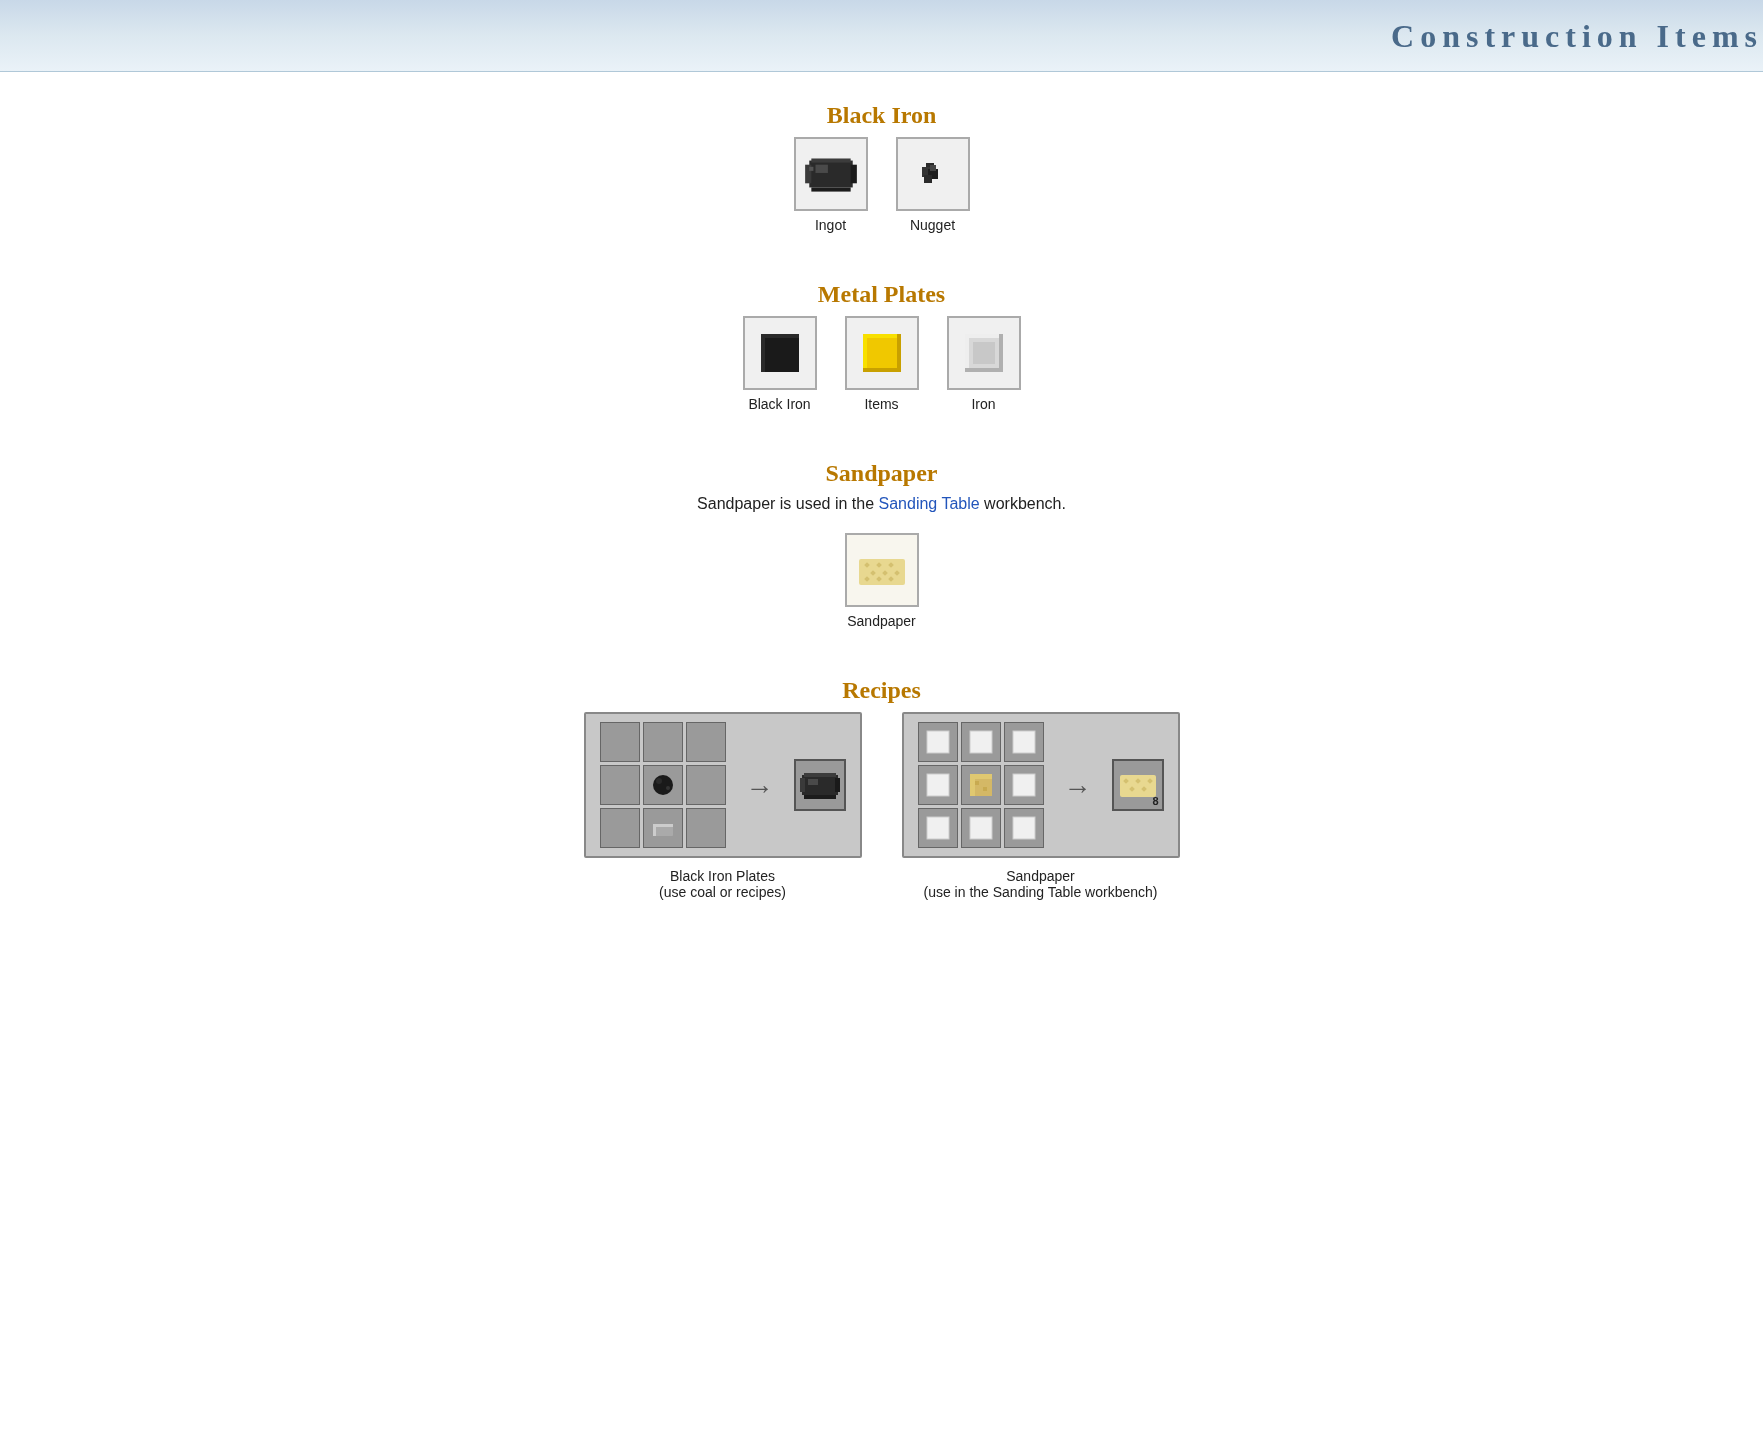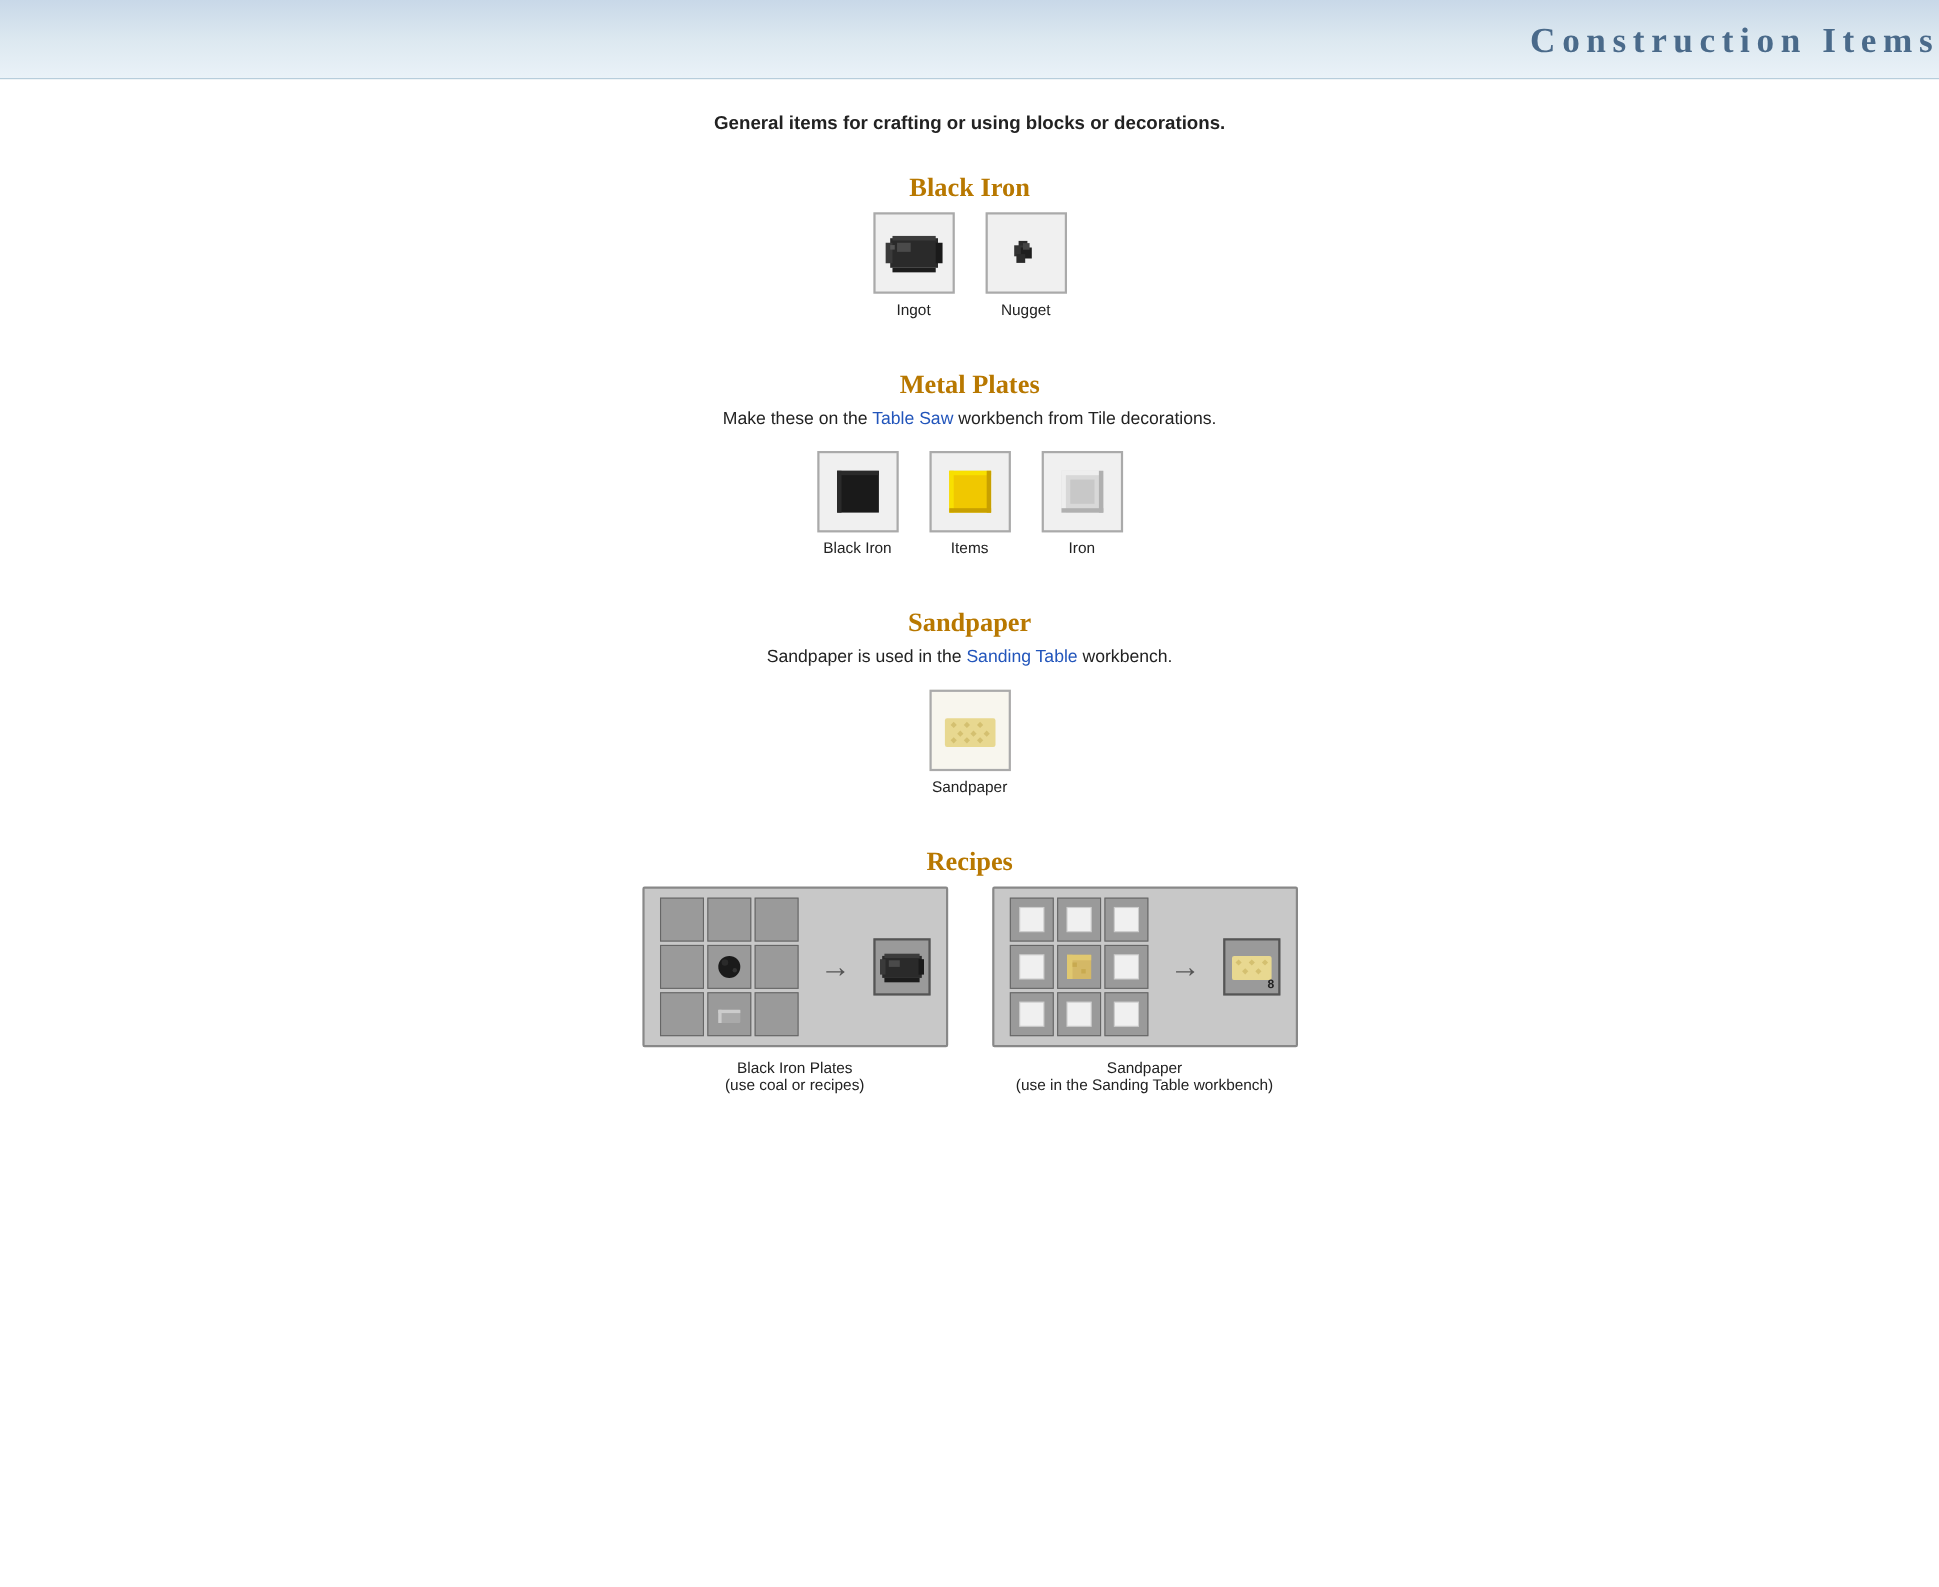--- a/index.html
+++ b/index.html
@@ -202,21 +202,20 @@
   </style>
 </head>
 <body>
 
 <header class="page-header">
   <h1 class="page-title">Construction Items</h1>
 </header>
 
 <main class="page-content">
 
-  <p class="page-subtitle">General items for crafting or using blocks or decorations.</p>
 
   <section class="section">
     <h2 class="section-title">Black Iron</h2>
     <div class="items-row">
 
       <div class="item-card">
         <div class="item-icon icon-black-ingot">
           <svg width="58" height="58" viewBox="0 0 58 58" xmlns="http://www.w3.org/2000/svg">
 
             <rect x="8" y="16" width="42" height="26" fill="#2a2a2a"></rect>
@@ -242,23 +241,20 @@
             <rect x="26" y="20" width="6" height="6" fill="#444"></rect>
           </svg>
         </div>
         <span class="item-label">Nugget</span>
       </div>
     </div>
   </section>
 
   <section class="section">
     <h2 class="section-title">Metal Plates</h2>
-    <p class="section-desc">
-      Make these on the <a class="link" href="#">Table Saw</a> workbench from Tile decorations.
-    </p>
     <div class="items-row">
 
       <div class="item-card">
         <div class="item-icon icon-plate-black">
           <svg width="58" height="58" viewBox="0 0 58 58" xmlns="http://www.w3.org/2000/svg">
             <rect x="10" y="10" width="38" height="38" fill="#1a1a1a"></rect>
             <rect x="10" y="10" width="38" height="4" fill="#2a2a2a"></rect>
             <rect x="10" y="10" width="4" height="38" fill="#2a2a2a"></rect>
           </svg>
         </div>

